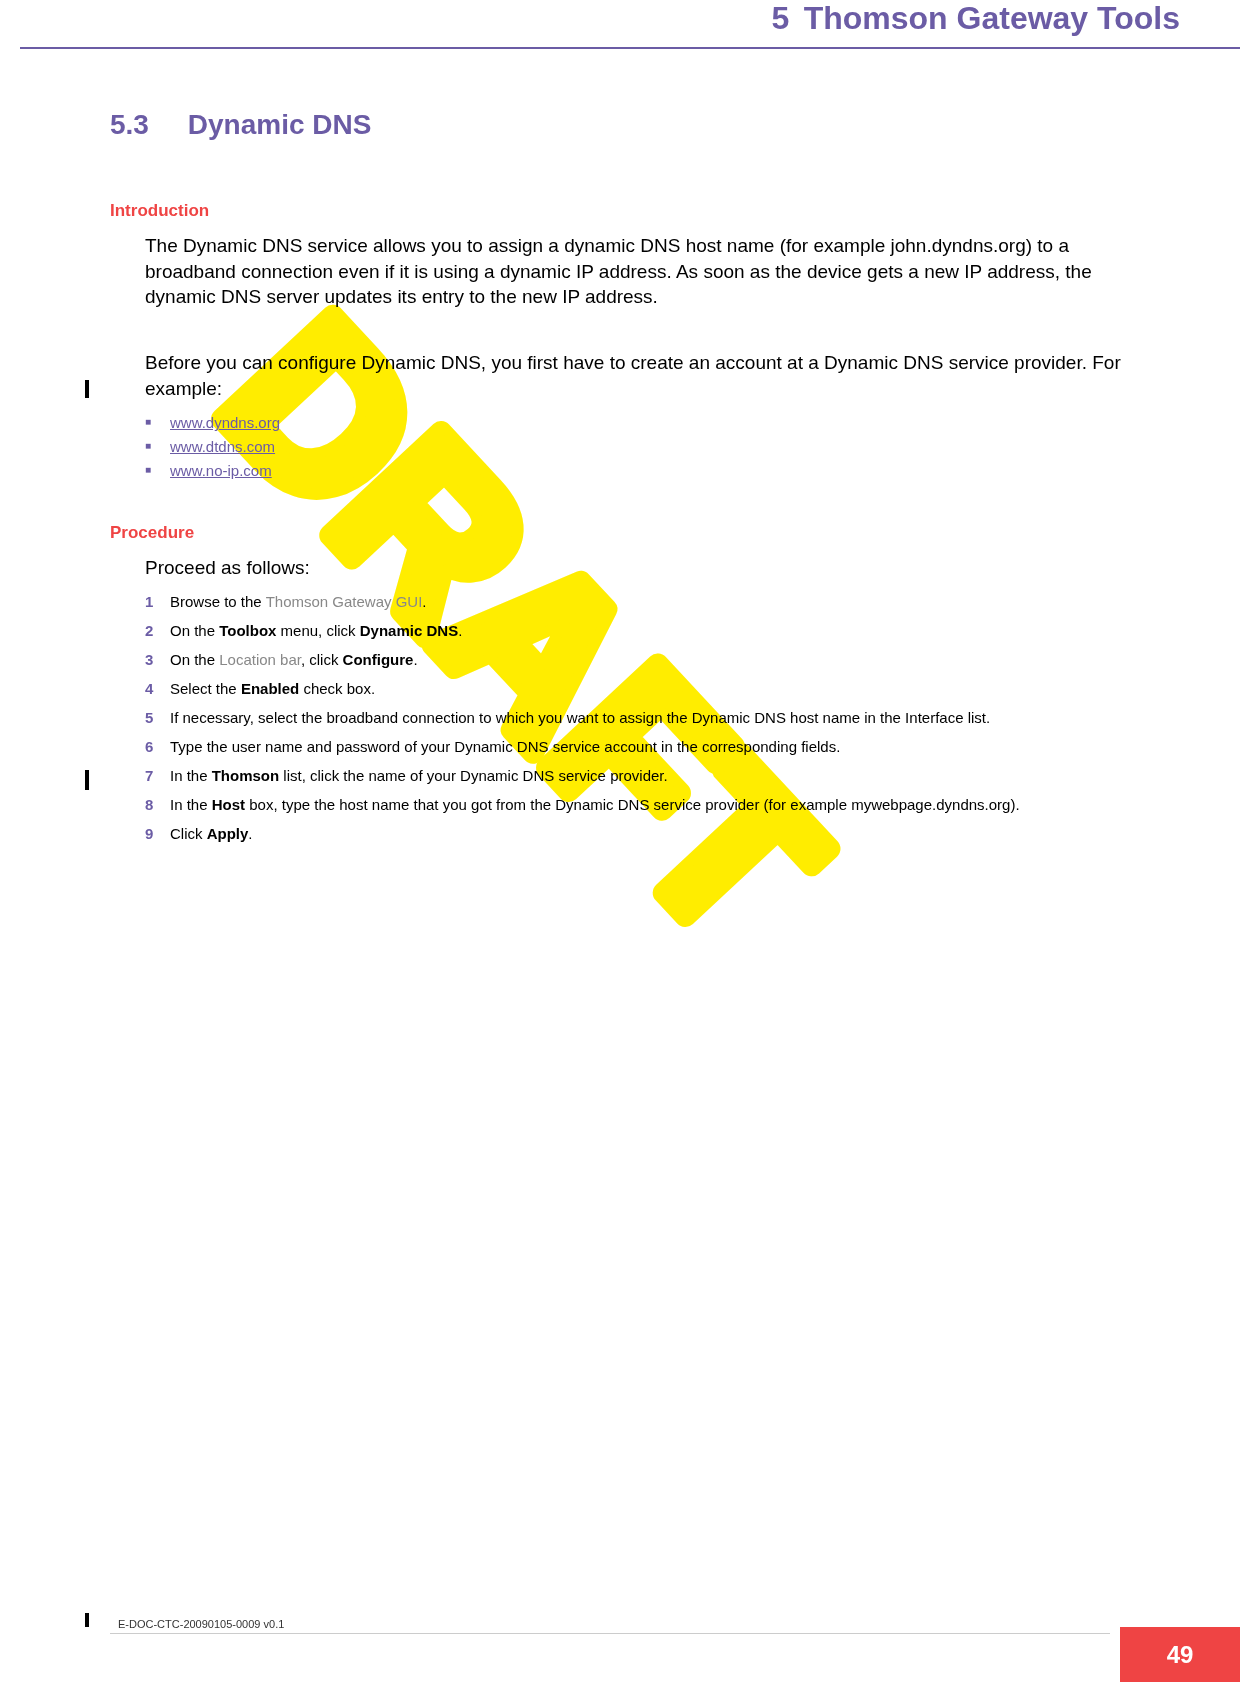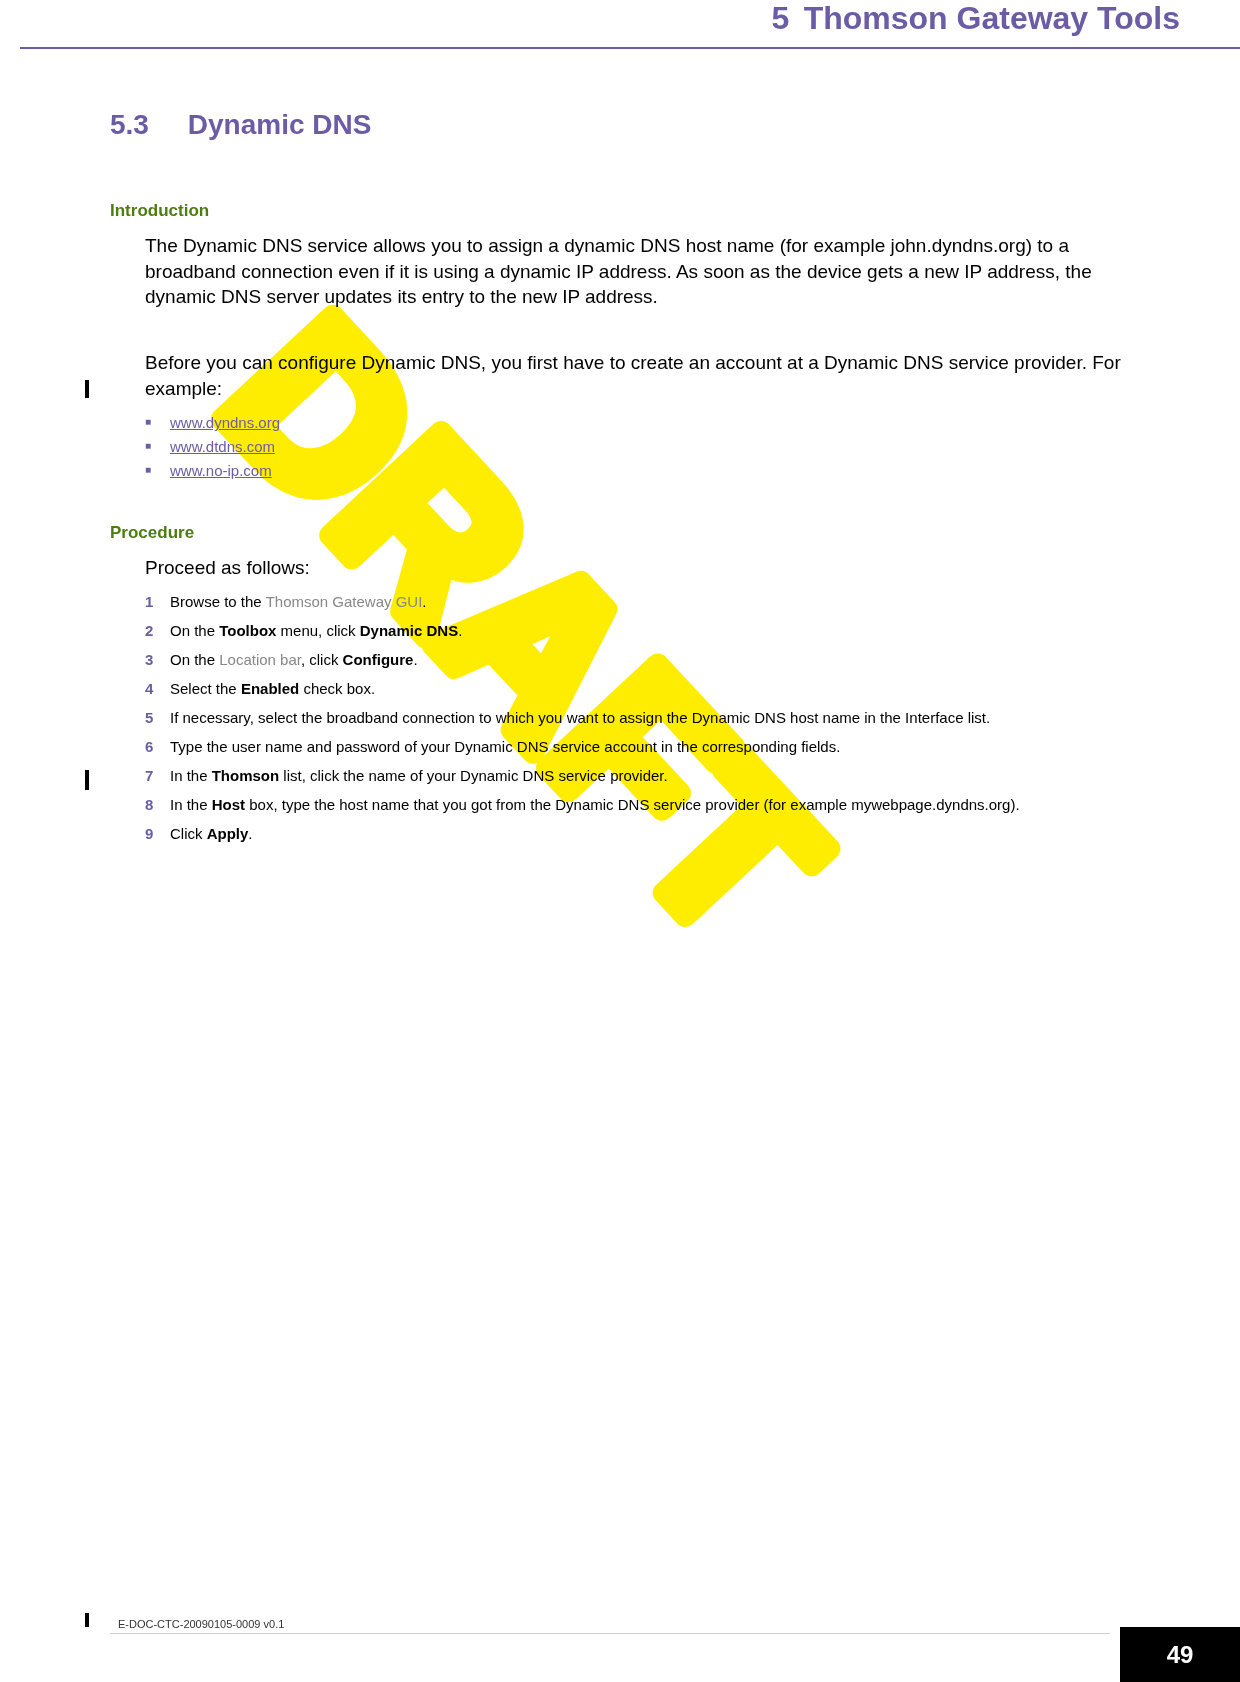--- a/index.html
+++ b/index.html
@@ -46,21 +46,21 @@
       display: inline-block;
       width: 70px;
     }
     .subsection {
       margin-bottom: 40px;
     }
     .subsection-heading {
       font-weight: bold;
       font-size: 17px;
       margin-bottom: 12px;
-      color: #4d7c0f;
+      color: #ef4444;
     }
     .body-text {
       font-size: 19px;
       line-height: 1.35;
       margin-left: 35px;
       margin-bottom: 10px;
     }
     .bullet-list {
       list-style: none;
       margin-left: 35px;
@@ -154,21 +154,21 @@
       bottom: 52px;
       font-size: 11px;
       color: #333;
     }
     .footer-pgnum-box {
       position: absolute;
       right: 0;
       bottom: 0;
       width: 120px;
       height: 55px;
-      background: #000000;
+      background: #ef4444;
       color: #fff;
       font-size: 24px;
       font-weight: bold;
       display: flex;
       align-items: center;
       justify-content: center;
     }
     .footer-line {
       position: absolute;
       bottom: 48px;

